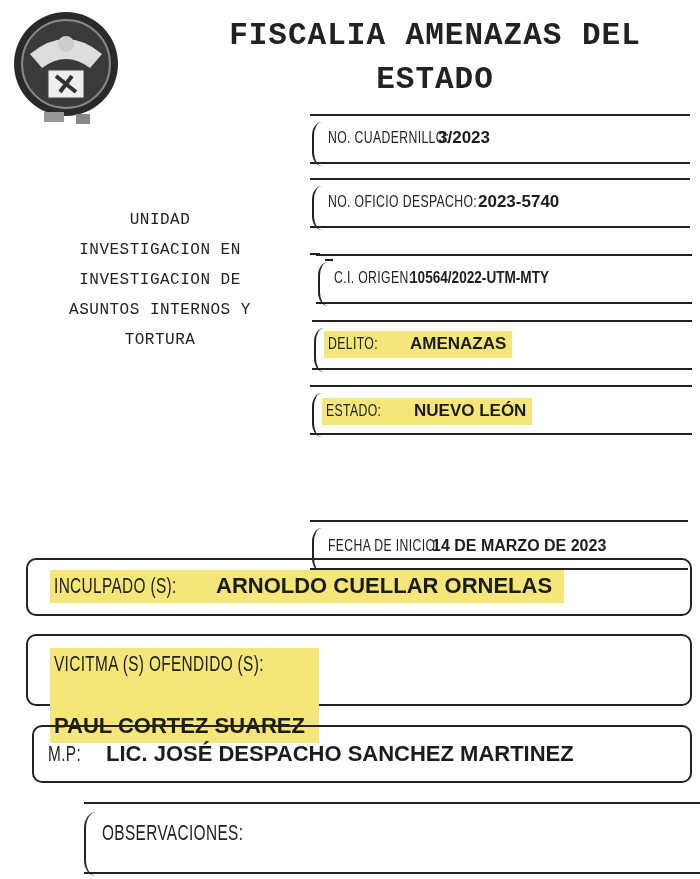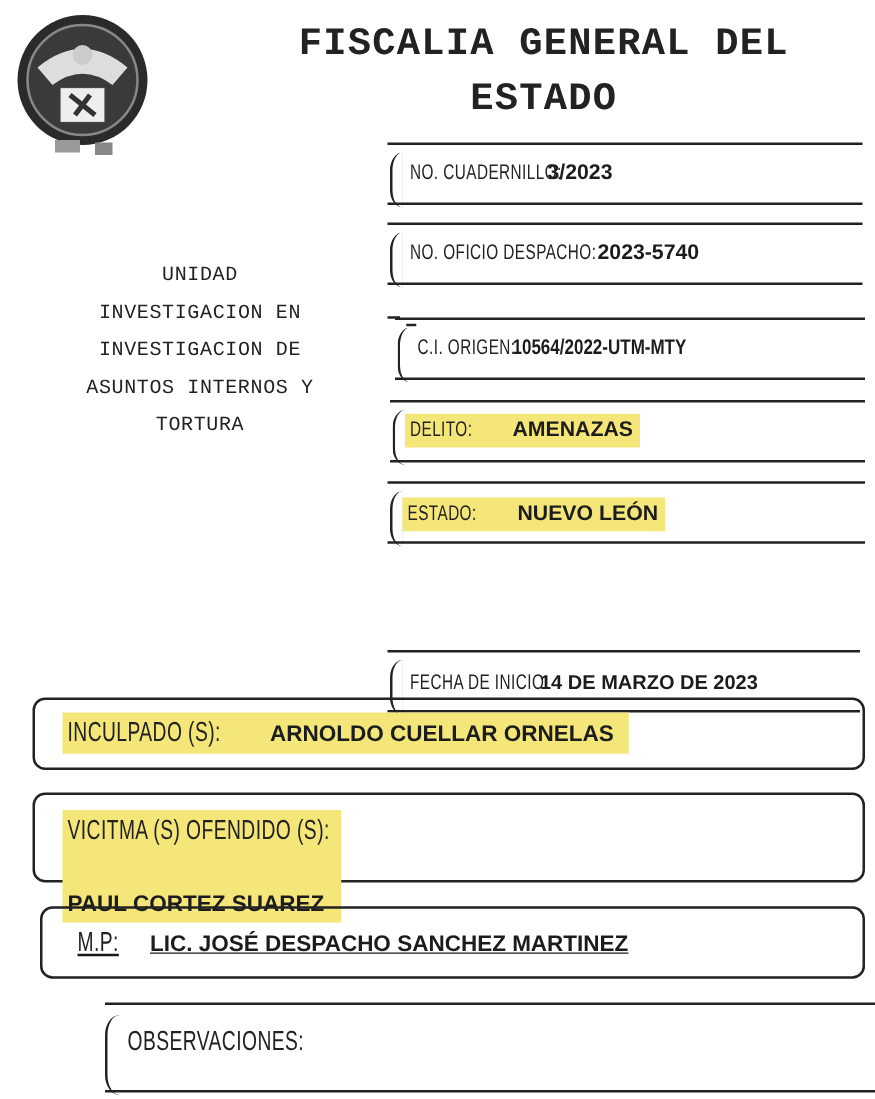--- a/index.html
+++ b/index.html
@@ -18,21 +18,21 @@
     .field .content { position:absolute; left:18px; top:12px; white-space:nowrap; display:flex; align-items:baseline; }
     .lbl { font-family:"Liberation Sans Narrow", "Liberation Sans", sans-serif; font-size:17px; color:#222;
       transform:scaleX(0.72); transform-origin:left center; display:inline-block; letter-spacing:0.5px; }
     .val { font-weight:bold; font-size:17px; color:#1c1c1c; }
     .val.condensed { transform:scaleX(0.8); transform-origin:left center; display:inline-block; }
     .hl { background:#f4e678; padding:3px 6px 4px 4px; display:flex; align-items:baseline;gap:36px; }
 
     .box { position:absolute; left:26px; width:666px; border:2.5px solid #222; border-radius:10px; }
     .box .content { position:absolute; left:22px; top:10px; display:flex; align-items:baseline; white-space:nowrap; }
     .box .lbl { font-size:22px; transform:scaleX(0.7); }
-    .box .val { font-size:18px; }
+    .box .val { font-size:22px; }
 
     .obs { position:absolute; left:40px; top:802px; width:650px; height:72px;
       border-top:2.5px solid #222; border-bottom:2.5px solid #222;margin-left:44px; }
     .obs .brace { position:absolute; left:0; top:8px; width:12px; height:64px; border-left:2.5px solid #222;
       border-top-left-radius:12px 16px; border-bottom-left-radius:12px 16px; }
     .obs .rbrace { position:absolute; right:-10px; top:-6px; width:10px; height:80px; border-right:2.5px solid #222;
       border-top-right-radius:10px 16px; border-bottom-right-radius:10px 16px; }
     .obs .content { position:absolute; left:18px; top:16px; }
     .obs .lbl { font-size:22px; transform:scaleX(0.7); }
     .mark { position:absolute; background:#222; height:2px; }
@@ -45,21 +45,21 @@
   <circle cx="56" cy="60" r="44" fill="#3a3a3a" stroke="#888" stroke-width="2"></circle>
   <path d="M20 50 Q56 20 92 50 L80 64 Q56 46 32 64 Z" fill="#ddd"></path>
   <circle cx="56" cy="40" r="8" fill="#ccc"></circle>
   <rect x="38" y="66" width="36" height="28" fill="#eee" stroke="#444"></rect>
   <path d="M46 72 L66 88 M50 88 L62 72" stroke="#333" stroke-width="4"></path>
   <rect x="34" y="108" width="20" height="10" fill="#999"></rect>
   <rect x="66" y="110" width="14" height="10" fill="#888"></rect>
 </svg>
 
 <div class="title">
-  <div>FISCALIA GENERAL DEL</div>
+  <div>FISCALIA AMENAZAS DEL</div>
   <div>ESTADO</div>
 </div>
 
 <div class="unit">
   <div>UNIDAD</div>
   <div>INVESTIGACION EN</div>
   <div>INVESTIGACION DE</div>
   <div>ASUNTOS INTERNOS Y</div>
   <div>TORTURA</div>
 </div>
@@ -131,21 +131,21 @@
 <div class="box" style="top:634px;height:72px;">
   <div class="content" style="top:12px;">
     <div class="hl" style="padding-right:14px;flex-direction:column;">
       <span class="lbl" style="width:204px">VICITMA (S) OFENDIDO (S):</span>
       <span class="val">PAUL CORTEZ SUAREZ</span>
     </div>
   </div>
 </div>
 
 <div class="box" style="left:32px;width:660px;top:725px;height:58px;">
-  <div class="content" style="left:28px;top:14px;text-decoration:underline;">
+  <div class="content" style="left:14px;top:14px;">
     <span class="lbl" style="width:58px">M.P:</span>
     <span class="val">LIC. JOSÉ DESPACHO SANCHEZ MARTINEZ</span>
   </div>
 </div>
 
 <div class="obs">
   <div class="brace"></div>
   <div class="rbrace"></div>
   <div class="content">
     <span class="lbl">OBSERVACIONES:</span>

